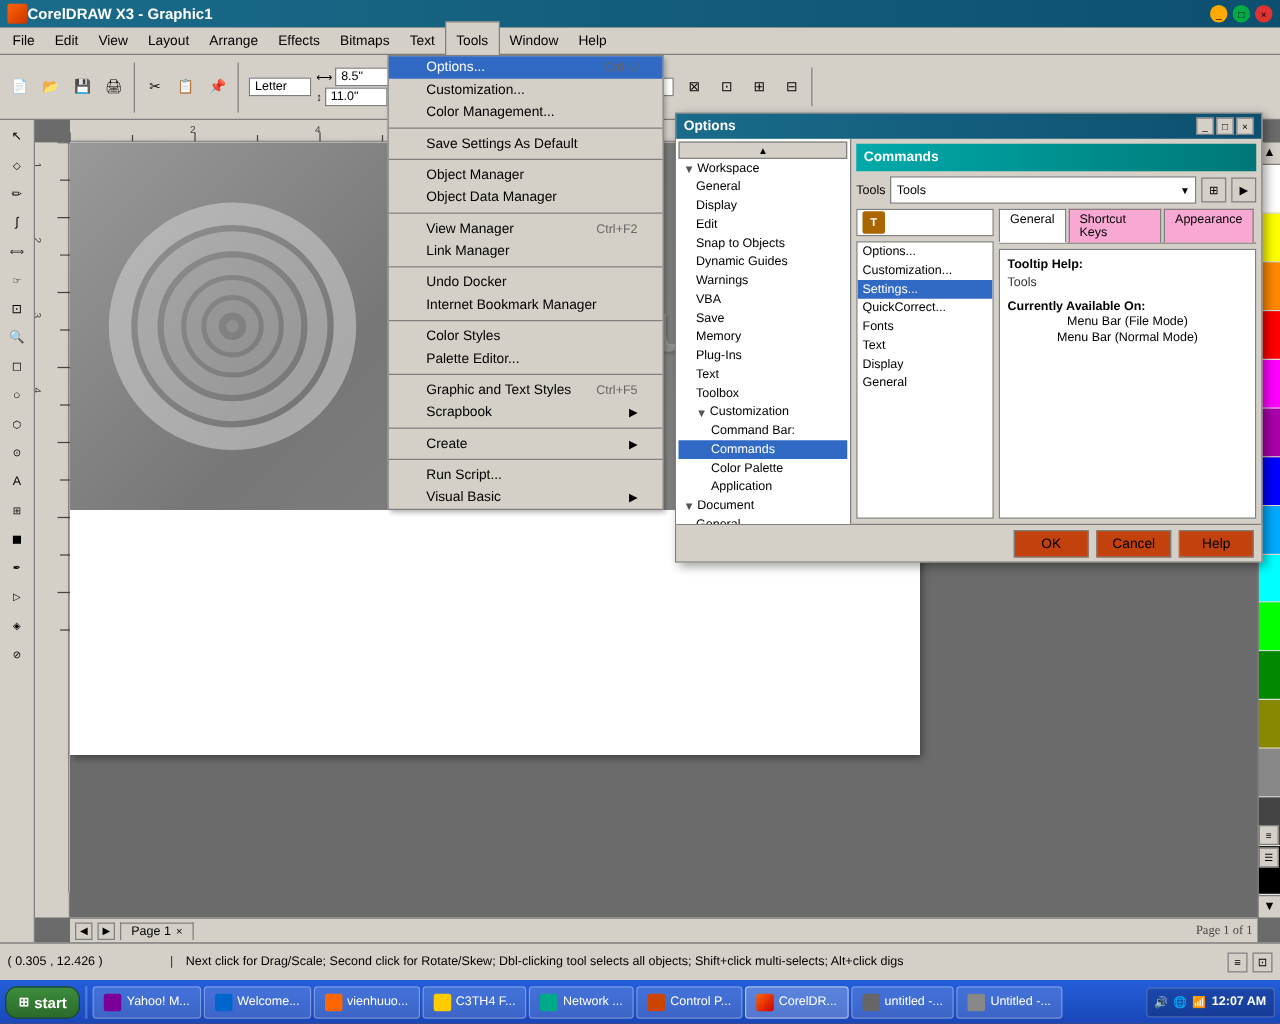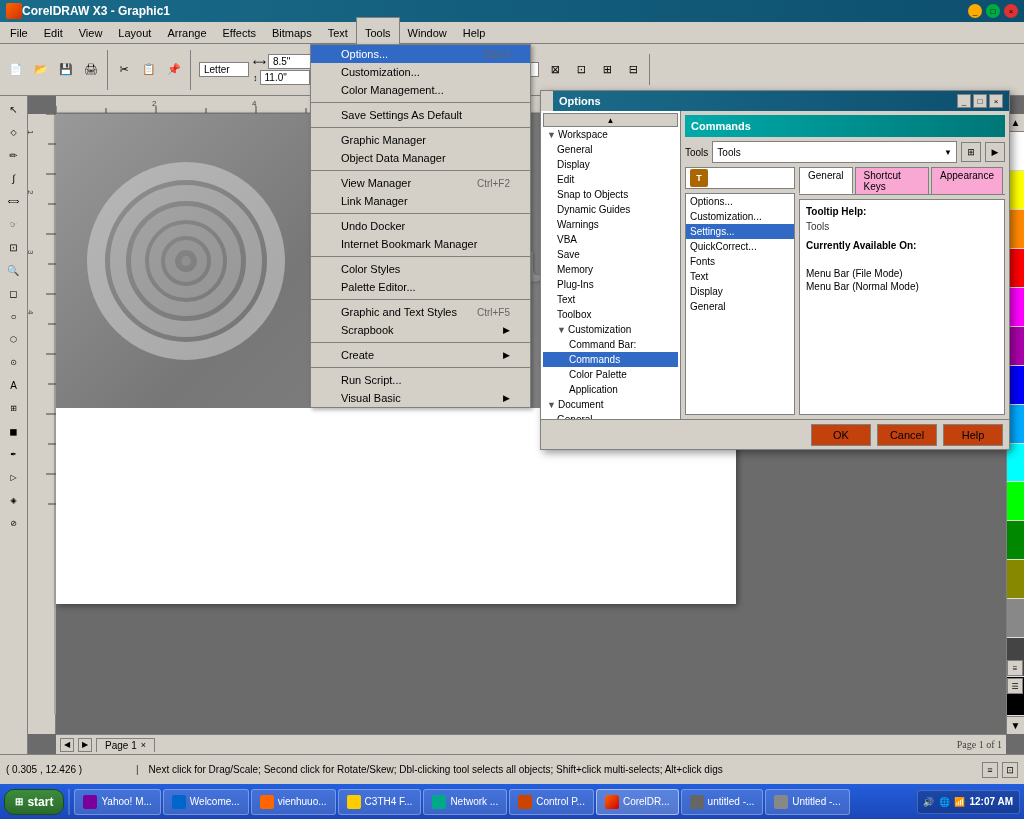--- a/index.html
+++ b/index.html
@@ -244,21 +244,20 @@
     .dialog-title-bar {
       background: linear-gradient(to right, #1a6b8a, #0d4f6e);
       height: 20px;
       display: flex;
       align-items: center;
       justify-content: space-between;
       padding: 0 6px;
       color: white;
       font-size: 11px;
       font-weight: bold;
-      margin-left: 12px;
     }
     .dialog-title-controls { display: flex; gap: 2px; }
     .dialog-title-btn {
       width: 14px; height: 14px;
       background: #d4d0c8;
       border: 1px solid #808080;
       font-size: 8px;
       cursor: pointer;
       display: flex;
       align-items: center;
@@ -342,22 +341,22 @@
     }
     .detail-content {
       flex: 1;
       background: white;
       border: 1px solid #808080;
       padding: 6px;
       font-size: 10px;
     }
     .detail-label { font-weight: bold; margin-bottom: 4px; }
     .detail-value { color: #333; margin-bottom: 4px; }
-    .avail-label { font-weight: bold; margin-top: 8px; margin-bottom: 16px; }
-    .avail-item { padding: 1px 0; }
+    .avail-label { font-weight: bold; margin-top: 8px; margin-bottom: 0; }
+    .avail-item { padding: 1px 0; text-align: center; }
     .dialog-bottom-buttons {
       height: 30px;
       display: flex;
       align-items: center;
       justify-content: flex-end;
       gap: 6px;
       padding: 0 6px;
       background: #d4d0c8;
       border-top: 1px solid #808080;
     }
@@ -683,21 +682,21 @@
     </div>
     <div class="dropdown-item">
       <span>Color Management...</span>
     </div>
     <div class="dropdown-separator"></div>
     <div class="dropdown-item">
       <span>Save Settings As Default</span>
     </div>
     <div class="dropdown-separator"></div>
     <div class="dropdown-item">
-      <span>Graphic Manager</span>
+      <span>Object Manager</span>
     </div>
     <div class="dropdown-item">
       <span>Object Data Manager</span>
     </div>
     <div class="dropdown-separator"></div>
     <div class="dropdown-item">
       <span>View Manager</span>
       <span class="dropdown-shortcut">Ctrl+F2</span>
     </div>
     <div class="dropdown-item">

